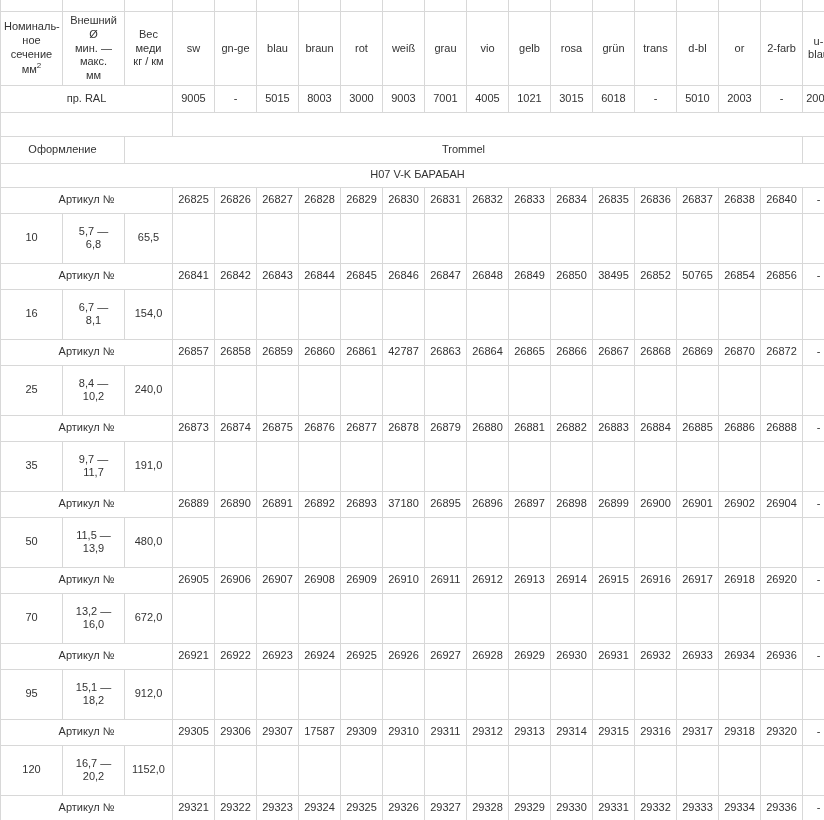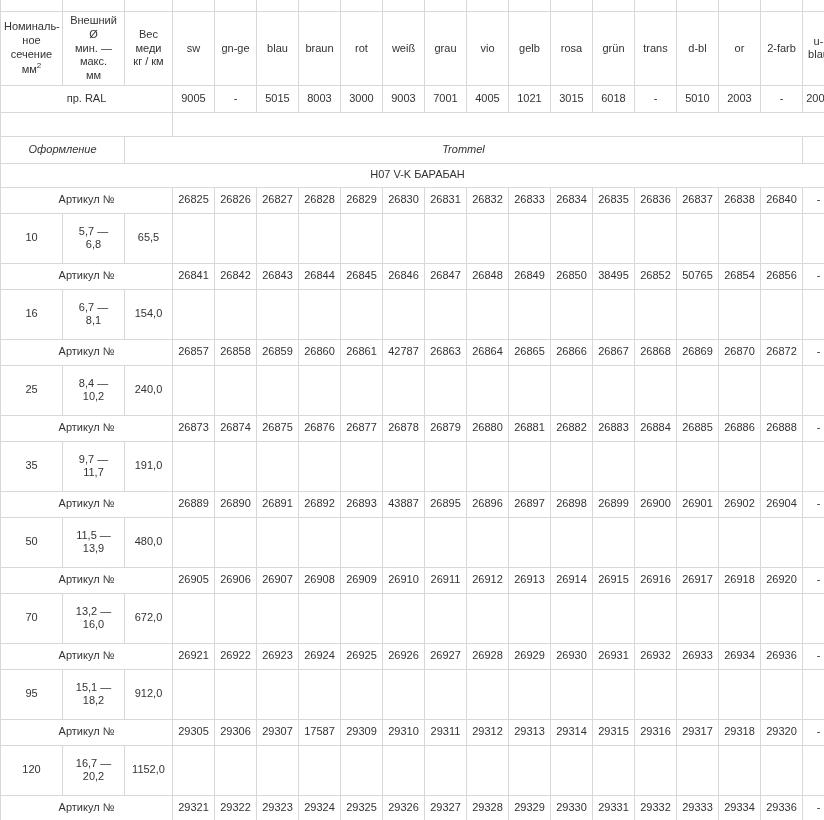--- a/index.html
+++ b/index.html
@@ -47,21 +47,21 @@
   .top-strip td {
     height: 7px;
     padding: 0;
     border-top: none;
     color: #cccccc;
     font-size: 8px;
   }
   .row-head td { height: 56px; }
   .row-ral td { height: 22px; }
   .row-blank td { height: 19px; }
-  .row-oform td { height: 22px; font-style: italic; }
+  .row-oform td { height: 22px; }
   .row-h07 td { height: 19px; }
   .row-art td { height: 21px; }
   .row-val td { height: 45px; }
 
   .label-right {
     text-align: right;
     padding-right: 8px;
   }
   .label-center { text-align: center; }
   .sup { font-size: 8px; vertical-align: super; }
@@ -326,21 +326,21 @@
         <td></td>
         <td></td>
       </tr>
       <tr class="row-art">
         <td colspan="3" class="label-right">Артикул №</td>
         <td>26889</td>
         <td>26890</td>
         <td>26891</td>
         <td>26892</td>
         <td>26893</td>
-        <td>43887</td>
+        <td>37180</td>
         <td>26895</td>
         <td>26896</td>
         <td>26897</td>
         <td>26898</td>
         <td>26899</td>
         <td>26900</td>
         <td>26901</td>
         <td>26902</td>
         <td>26904</td>
         <td>-</td>

